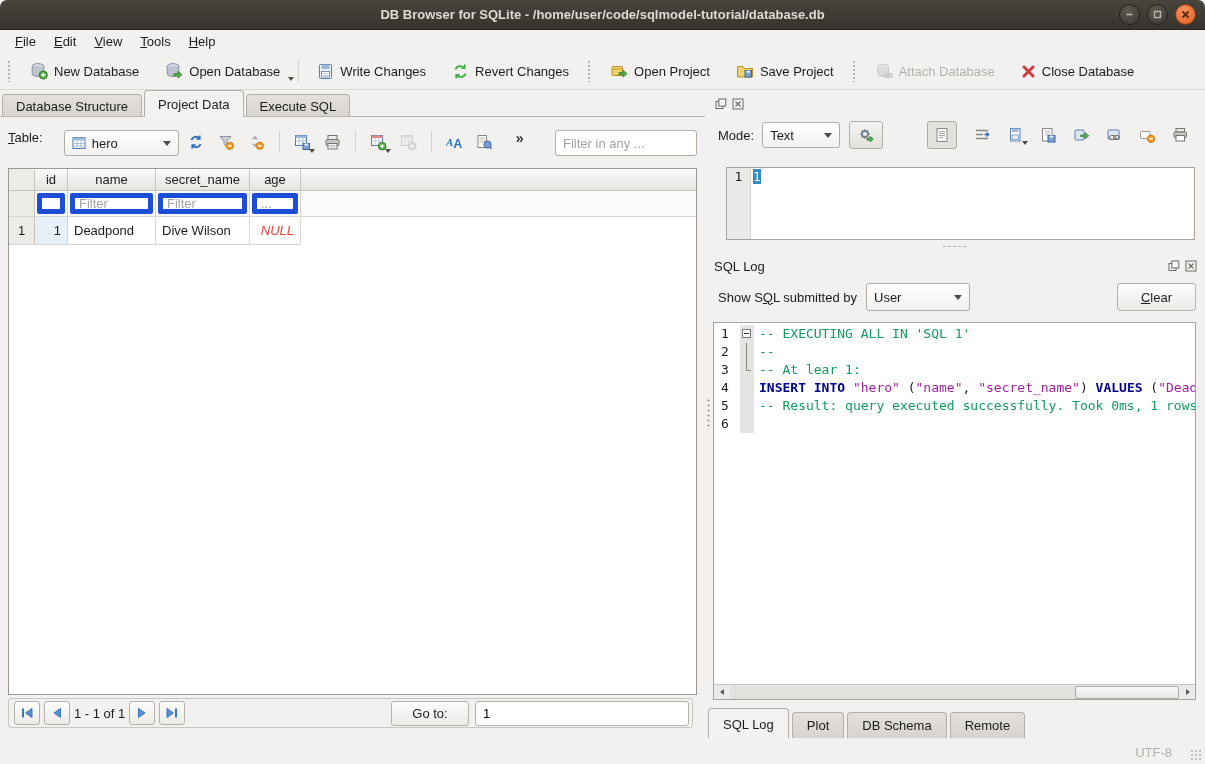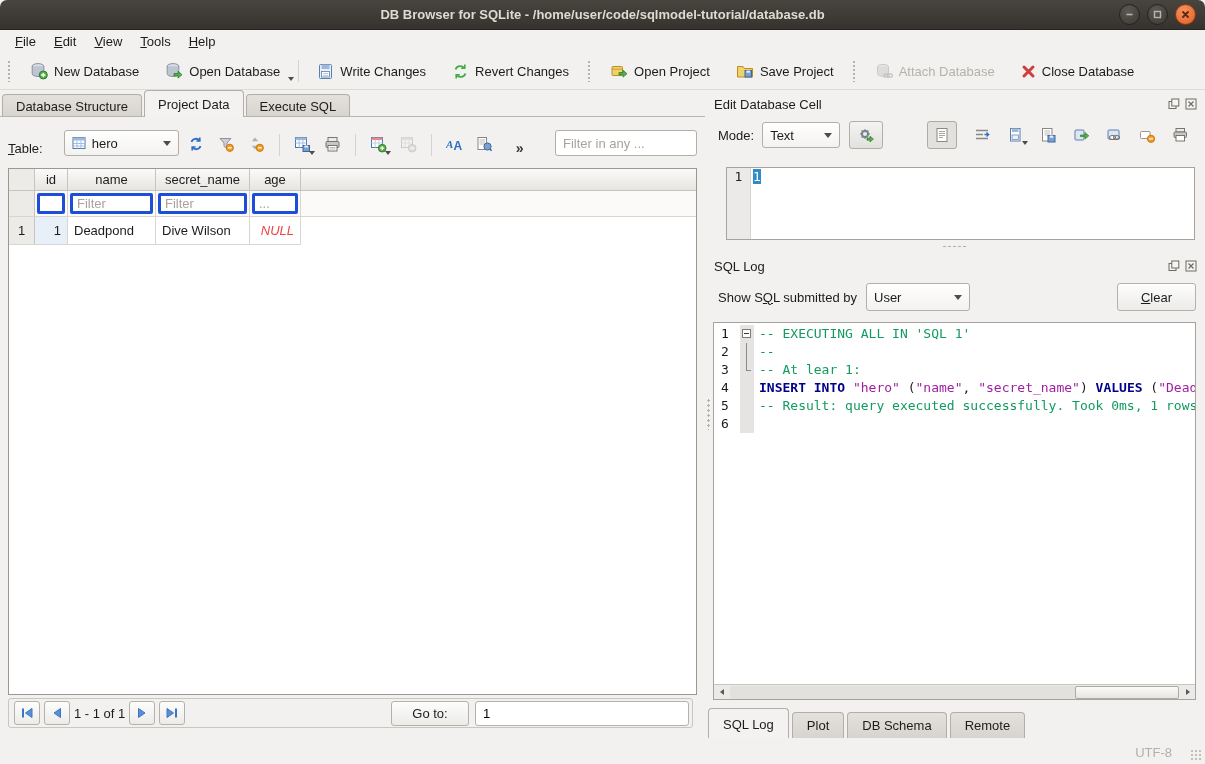--- a/index.html
+++ b/index.html
@@ -47,21 +47,21 @@
   
   .tabbar{display:flex;align-items:flex-end;height:27px;padding-left:2px;position:relative;}
   .tabbar:after{content:"";position:absolute;left:0;right:0;bottom:0;height:1px;background:#b8b4af;}
   .tab{background:linear-gradient(#e4e1dd,#d7d4cf);border:1px solid #b2aea9;border-bottom:none;
     border-radius:4px 4px 0 0;padding:4px 13px 4px;margin-right:2px;height:23px;white-space:nowrap;}
   .tab.active{background:#f3f2f0;height:27px;padding-top:6px;position:relative;z-index:2;}
 
   .left-content{position:absolute;top:27px;left:0;right:0;bottom:0;}
 
   
-  .browse-controls{display:flex;align-items:flex-end;padding:13px 8px 0 8px;gap:5px;}
+  .browse-controls{display:flex;align-items:flex-start;padding:13px 8px 0 8px;gap:5px;}
   .combo{height:26px;display:flex;align-items:center;gap:6px;border:1px solid #b2aea8;
     border-radius:3px;background:linear-gradient(#ffffff,#f3f2f0);padding:0 7px;}
   .combo .caret{width:0;height:0;border-left:4px solid transparent;border-right:4px solid transparent;
     border-top:5px solid #4f4c47;margin-left:auto;}
   .table-combo{width:115px;margin-left:16px;}
   .ibtn{width:25px;height:24px;display:flex;align-items:center;justify-content:center;position:relative;}
   .ibtn .dd-tri{position:absolute;right:0;bottom:1px;}
   .ibtn.disabled svg{opacity:.5;filter:grayscale(.6);}
   .sep-v{width:1px;height:22px;background:#d6d3cd;margin:0 5px;}
   .chevron{font-weight:bold;color:#3a3834;margin:0 6px 0 14px;font-size:14px;}
@@ -79,21 +79,21 @@
     border-bottom:1px solid #c7c4c0;justify-content:center;padding:0 4px;}
   .g-head{height:22px;}
   .g-filter{height:26px;background:#fbfaf9;}
   .g-data{height:28px;}
   .w0{width:26px;}.w1{width:33px;}.w2{width:88px;}.w3{width:94px;}.w4{width:51px;}
   .wx{flex:1;border-right:none;}
   .rowhdr{background:#ecebe8;justify-content:center;border-right:1px solid #c7c4c0;}
   .cell-id-sel{background:#e7eff8;justify-content:flex-end;}
   .cell-null{justify-content:flex-end;color:#ef4444;font-style:italic;}
   .fltwrap{padding:2px 2px;border-right:1px solid #d9d6d2;border-bottom:1px solid #d9d6d2;}
-  .flt{width:100%;height:21px;border:3px solid #1d4ed8;border-radius:2px;padding:0 4px;
+  .flt{width:100%;height:21px;border:5px solid #1d4ed8;border-radius:2px;padding:0 4px;
     font-family:"Liberation Sans",sans-serif;font-size:13px;color:#333;background:#fff;min-width:0;}
   .g-rest{flex:1;background:#fff;}
 
   
   .navbar{position:absolute;left:8px;right:12px;bottom:12px;height:30px;border:1px solid #c9c6c1;
     border-radius:3px;display:flex;align-items:center;padding:0 3px;background:#f2f1ef;}
   .nbtn{width:26px;height:24px;border:1px solid #b5b1ac;border-radius:3px;
     background:linear-gradient(#fdfdfc,#ecebe8);display:flex;align-items:center;justify-content:center;margin:0 2px;}
   .range{margin:0 2px;white-space:nowrap;}
   .goto-btn{margin-left:auto;width:78px;height:25px;border:1px solid #b5b1ac;border-radius:3px;
@@ -547,21 +547,20 @@
             </div>
           <input class="goto-input" type="text" value="1" style="">
         </div>
       </div>
     </div>
 
     <div class="right-panel">
       <div class="v-grip"></div>
 
       <div class="dock-title">
-        <span class="t">Edit Database Cell</span>
         <span class="dock-icons">
           <span class="dock-ic">
             <span>
               <svg width="12" height="12">
                   <rect x="1" y="3.5" width="7" height="7" fill="#f6f5f3" stroke="#6c6a65"></rect>
                   <rect x="3.8" y="1" width="7" height="7" fill="#f6f5f3" stroke="#6c6a65"></rect>
                 </svg>
             </span>
           </span>
           <span class="dock-ic">

